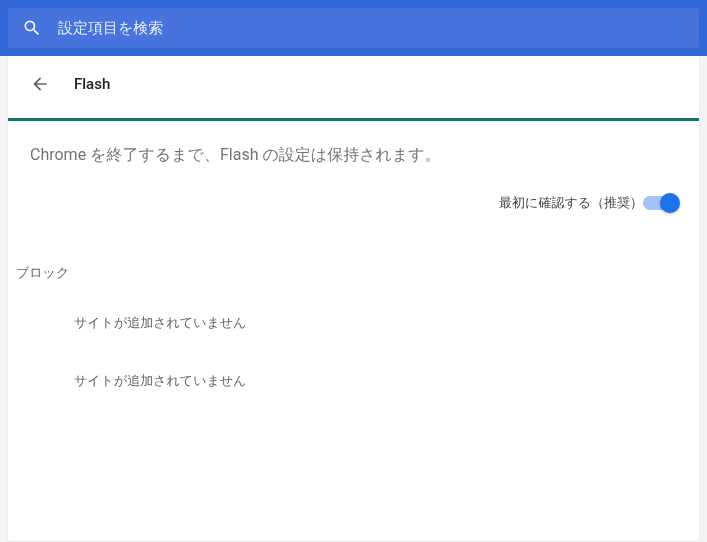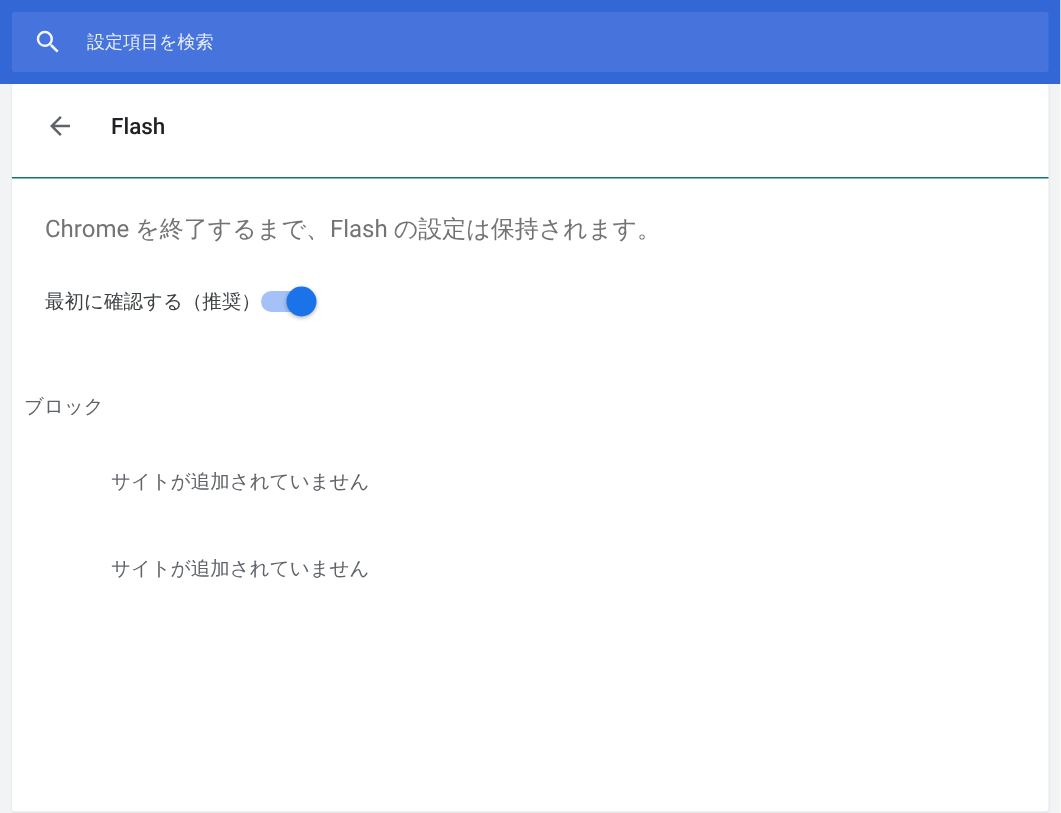--- a/index.html
+++ b/index.html
@@ -27,37 +27,37 @@
       height: 40px;
     }
     .search-icon {
       width: 20px;
       height: 20px;
       fill: #ffffff;
       opacity: 0.95;
     }
     .search-placeholder {
       color: #e8eefc;
-      font-size: 12px;
+      font-size: 15px;
       margin-left: 16px;
     }
     .content-wrap {
       padding: 0 8px;
     }
     .card {
       background: #ffffff;
       border-radius: 2px;
       box-shadow: 0 1px 2px rgba(0,0,0,0.08);
       min-height: 485px;
     }
     .header-row {
       display: flex;
       align-items: center;
       padding: 18px 22px 24px;
-      border-bottom: 1px solid #0f766e;
+      border-bottom: 3px solid #0f766e;
     }
     .back-icon {
       width: 20px;
       height: 20px;
       fill: #5f6368;
       cursor: pointer;
     }
     .page-title {
       margin-left: 24px;
       font-size: 15px;
@@ -65,21 +65,21 @@
       font-weight: 500;
     }
     .info-text {
       padding: 24px 22px 0;
       font-size: 16px;
       color: #737373;
     }
     .toggle-row {
       display: flex;
       align-items: center;
-      justify-content: flex-start;
+      justify-content: flex-end;
       padding: 28px 22px;
     }
     .toggle-label {
       font-size: 13px;
       color: #3c4043;
     }
     .toggle {
       position: relative;
       width: 34px;
       height: 14px;

